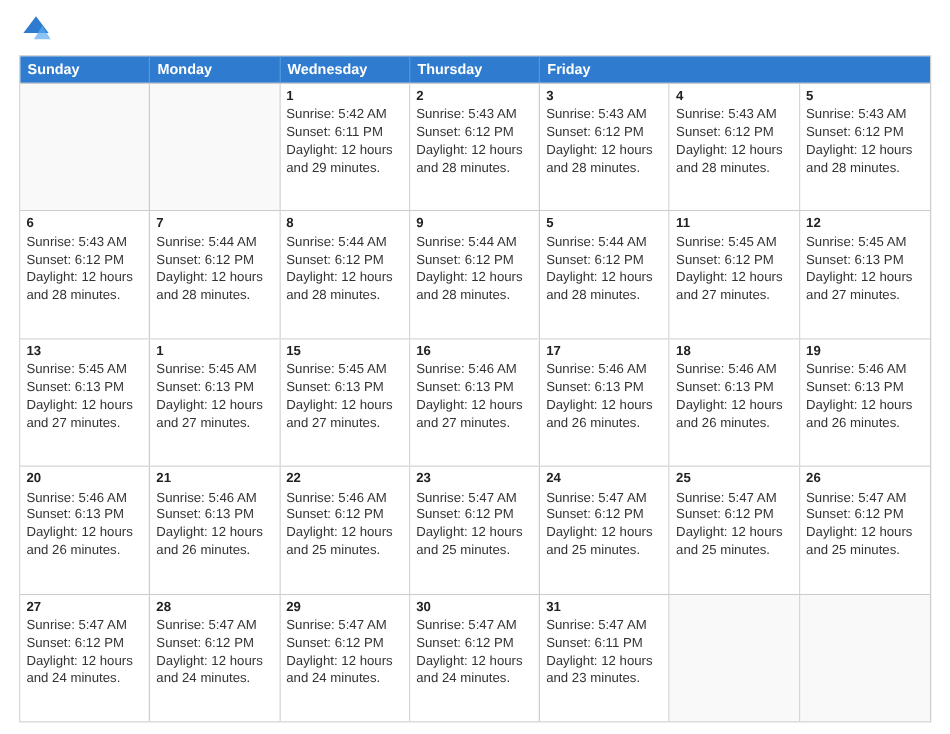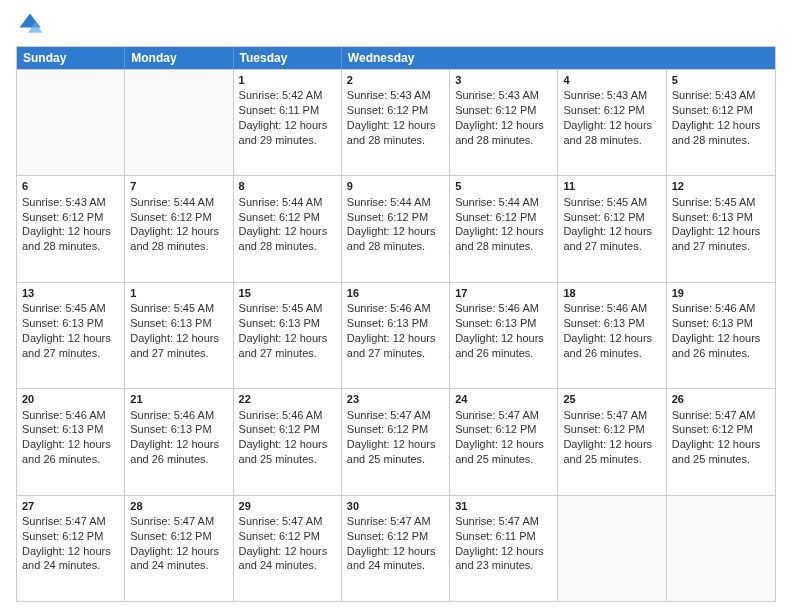--- a/index.html
+++ b/index.html
@@ -124,22 +124,23 @@
     <div class="title-block">
       <div class="month-title"></div>
       <div class="subtitle"></div>
     </div>
   </div>
 
   <div class="calendar">
     <div class="cal-header-row">
     <div class="cal-header-cell">Sunday</div>
         <div class="cal-header-cell">Monday</div>
-        <div class="cal-header-cell">Tuesday</div>
         <div class="cal-header-cell">Wednesday</div>
+        <div class="cal-header-cell">Thursday</div>
+        <div class="cal-header-cell">Friday</div>
       </div>
     <div class="cal-body">
     <div class="cal-row">
           <div class="cal-cell empty"></div>
           <div class="cal-cell empty"></div>
           <div class="cal-cell">
             <div class="day-number">1</div>
             <div class="day-info">Sunrise: 5:42 AM<br>Sunset: 6:11 PM<br>Daylight: 12 hours and 29 minutes.</div>
           </div>
           <div class="cal-cell">

